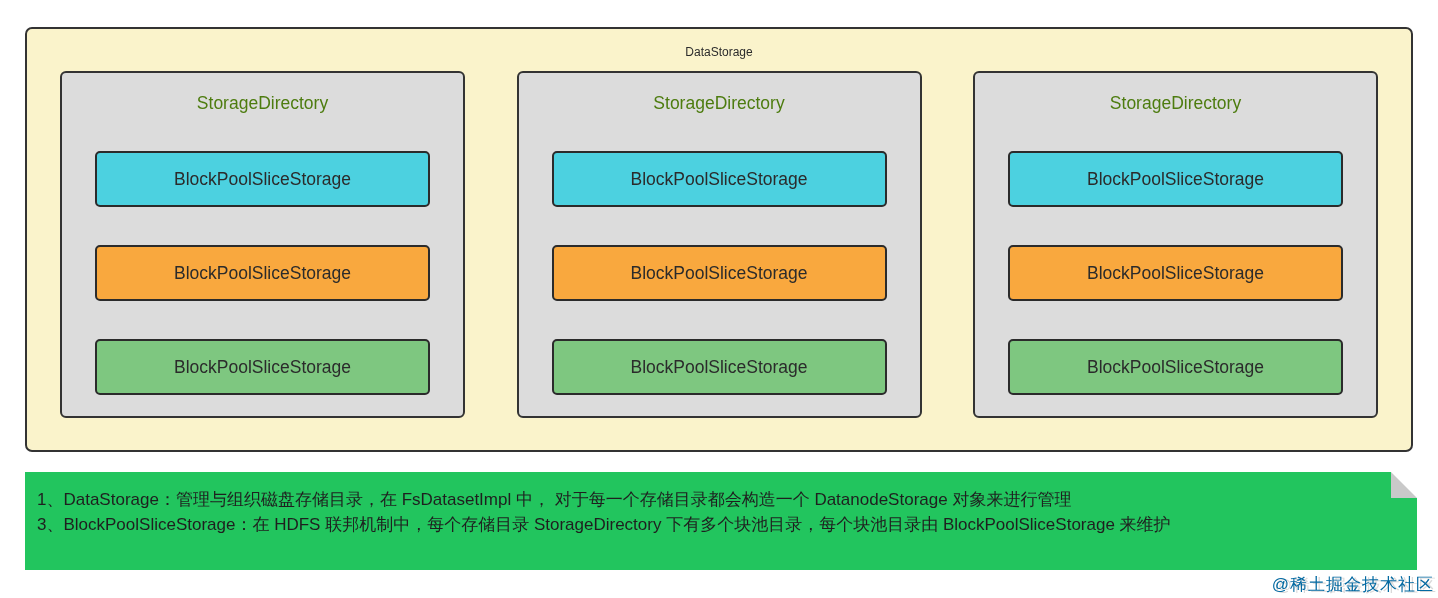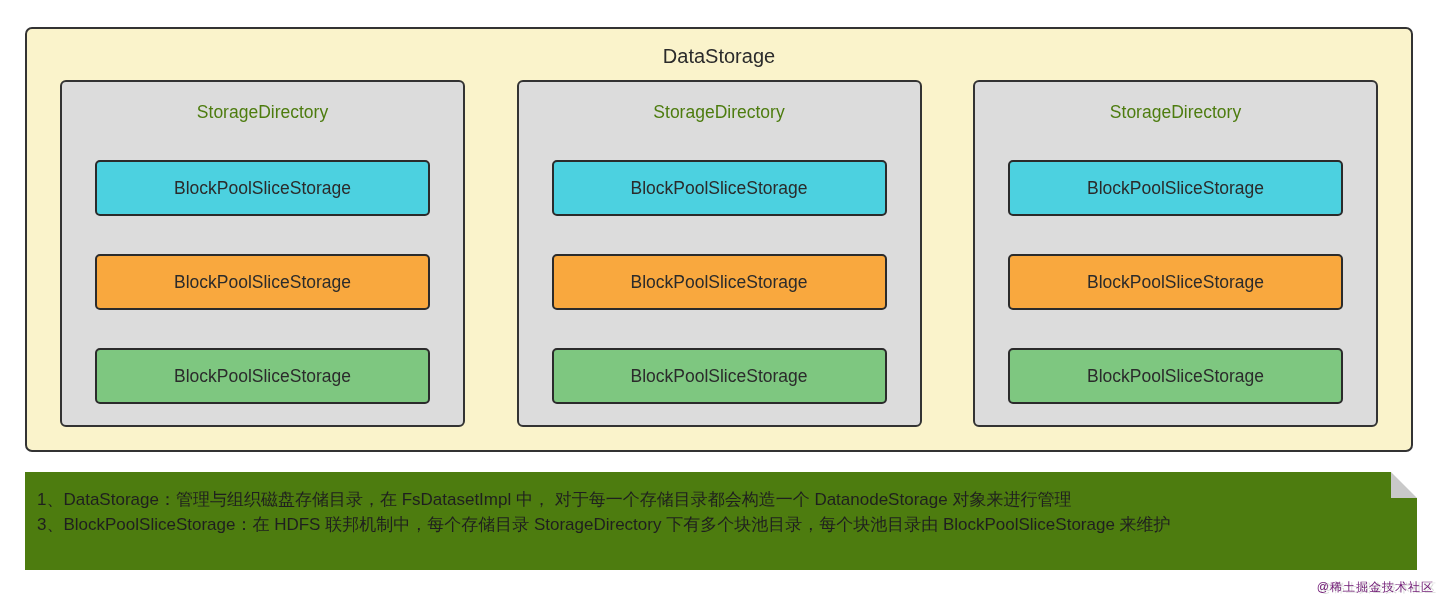--- a/index.html
+++ b/index.html
@@ -17,21 +17,21 @@
     position: absolute;
     left: 25px; top: 27px;
     width: 1388px; height: 425px;
     background: #faf3cb;
     border: 2px solid #333333;
     border-radius: 7px;
   }
   .outer-title {
     margin-top: 16px;
     text-align: center;
-    font-size: 20px;
+    font-size: 12px;
     color: #2b2b2b;
   }
 
   .columns {
     display: flex;
     justify-content: space-between;
     padding: 0 33px;
     margin-top: 12px;
   }
   .card {
@@ -62,21 +62,21 @@
   .block + .block { margin-top: 38px; }
   .block.cyan   { background: #4cd1e0; }
   .block.orange { background: #f9a83e; }
   .block.green  { background: #7ec780; }
 
   
   .note {
     position: absolute;
     left: 25px; top: 472px;
     width: 1392px; height: 98px;
-    background: #4d7c0f;
+    background: #22c55e;
   }
   
   .note .fold {
     position: absolute;
     top: 0; right: 0;
     width: 0; height: 0;
     border-style: solid;
     border-width: 0 26px 26px 0;
     border-color: #ffffff #ffffff #c9c9c9 #c9c9c9;
   }
@@ -86,23 +86,23 @@
     line-height: 25px;
     white-space: nowrap;
     color: #1f1f1f;
   }
   .note-line.first { padding-top: 15px; }
 
   
   .watermark {
     position: absolute;
     right: 4px; bottom: 2px;
-    font-size: 12px;
+    font-size: 17px;
     letter-spacing: 1px;
-    color: #701a75;
+    color: #0369a1;
     text-shadow: 3px 1px 0 rgba(185,185,185,0.55);
   }
 </style>
 </head>
 <body>
 
 <div class="outer">
   <div class="outer-title">DataStorage</div>
 
   <div class="columns">

